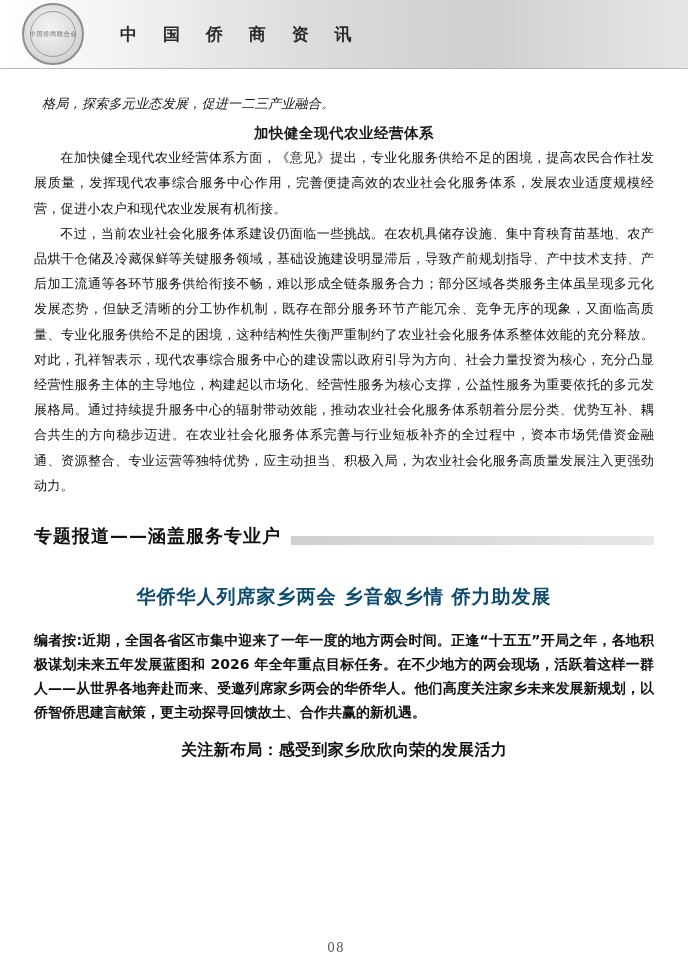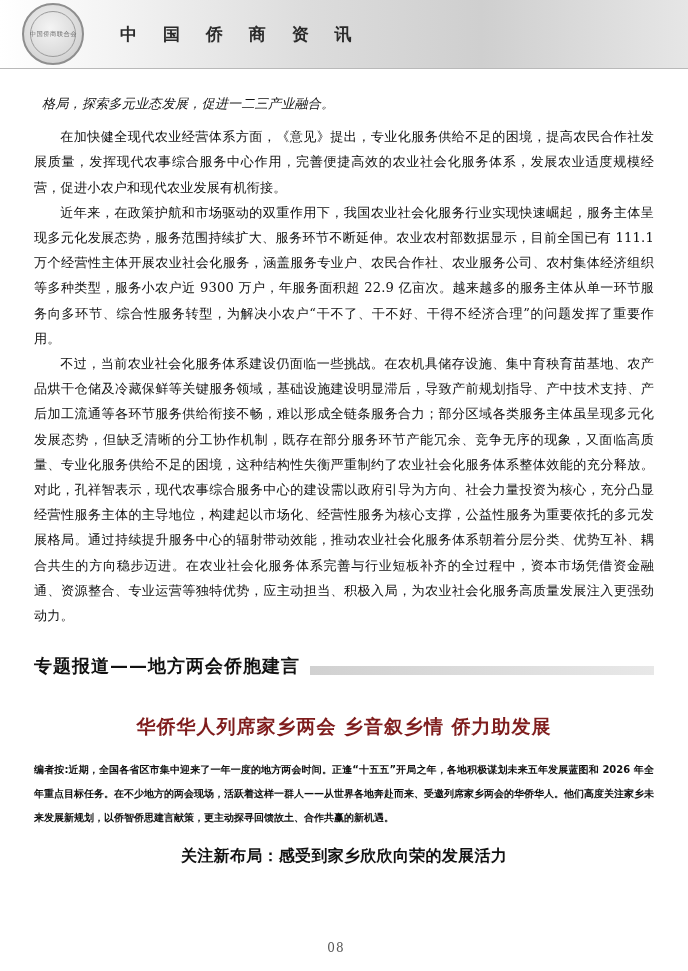--- a/index.html
+++ b/index.html
@@ -134,26 +134,26 @@
     color: #111;
   }
 
   .article-title {
     font-family: "DejaVu Serif", "Liberation Serif", serif;
     font-size: 19px;
     font-weight: 700;
     text-align: center;
     letter-spacing: 1px;
     margin: 26px 0 18px 0;
-    color: #7f1d1d;
+    color: #0c4a6e;
   }
 
   .editor-note {
     font-family: "DejaVu Sans", "Liberation Sans", sans-serif;
-    font-size: 10px;
+    font-size: 14px;
     line-height: 24px;
     text-align: justify;
     text-justify: inter-ideograph;
     font-weight: 700;
     color: #111;
     margin: 0;
   }
   .editor-note .lead {
     font-weight: 700;
   }
@@ -189,29 +189,29 @@
       <span class="logo-seal-text">中国侨商联合会</span>
     </div>
     <div class="masthead-title">中 国 侨 商 资 讯</div>
   </div>
 </div>
 
 <div class="page">
 
   <p class="body-text no-indent">格局，探索多元业态发展，促进一二三产业融合。</p>
 
+  <h2 class="section-head">加快健全现代农业经营体系</h2>
 
   <p class="body-text indent">在加快健全现代农业经营体系方面，《意见》提出，专业化服务供给不足的困境，提高农民合作社发展质量，发挥现代农事综合服务中心作用，完善便捷高效的农业社会化服务体系，发展农业适度规模经营，促进小农户和现代农业发展有机衔接。</p>
-  <p class="body-text indent">近年来，在政策护航和市场驱动的双重作用下，我国农业社会化服务行业实现快速崛起，服务主体呈现多元化发展态势，服务范围持续扩大、服务环节不断延伸。农业农村部数据显示，目前全国已有 111.1 万个经营性主体开展农业社会化服务，涵盖服务专业户、农民合作社、农业服务公司、农村集体经济组织等多种类型，服务小农户近 9300 万户，年服务面积超 22.9 亿亩次。越来越多的服务主体从单一环节服务向多环节、综合性服务转型，为解决小农户“干不了、干不好、干得不经济合理”的问题发挥了重要作用。</p>
   <p class="body-text indent">不过，当前农业社会化服务体系建设仍面临一些挑战。在农机具储存设施、集中育秧育苗基地、农产品烘干仓储及冷藏保鲜等关键服务领域，基础设施建设明显滞后，导致产前规划指导、产中技术支持、产后加工流通等各环节服务供给衔接不畅，难以形成全链条服务合力；部分区域各类服务主体虽呈现多元化发展态势，但缺乏清晰的分工协作机制，既存在部分服务环节产能冗余、竞争无序的现象，又面临高质量、专业化服务供给不足的困境，这种结构性失衡严重制约了农业社会化服务体系整体效能的充分释放。对此，孔祥智表示，现代农事综合服务中心的建设需以政府引导为方向、社会力量投资为核心，充分凸显经营性服务主体的主导地位，构建起以市场化、经营性服务为核心支撑，公益性服务为重要依托的多元发展格局。通过持续提升服务中心的辐射带动效能，推动农业社会化服务体系朝着分层分类、优势互补、耦合共生的方向稳步迈进。在农业社会化服务体系完善与行业短板补齐的全过程中，资本市场凭借资金融通、资源整合、专业运营等独特优势，应主动担当、积极入局，为农业社会化服务高质量发展注入更强劲动力。</p>
 
 
   <div class="special-banner">
     <div class="bar"></div>
-    <div class="label">专题报道——地方两会侨胞建言</div>
+    <div class="label">专题报道——涵盖服务专业户</div>
   </div>
 
   <h1 class="article-title">华侨华人列席家乡两会  乡音叙乡情 侨力助发展</h1>
 
   <p class="editor-note"><span class="lead">编者按:</span><span>近期，全国各省区市集中迎来了一年一度的地方两会时间。正逢“十五五”开局之年，各地积极谋划未来五年发展蓝图和 2026 年全年重点目标任务。在不少地方的两会现场，活跃着这样一群人——从世界各地奔赴而来、受邀列席家乡两会的华侨华人。他们高度关注家乡未来发展新规划，以侨智侨思建言献策，更主动探寻回馈故土、合作共赢的新机遇。</span></p>
 
   <h3 class="subhead">关注新布局：感受到家乡欣欣向荣的发展活力</h3>
 
 </div>
 

